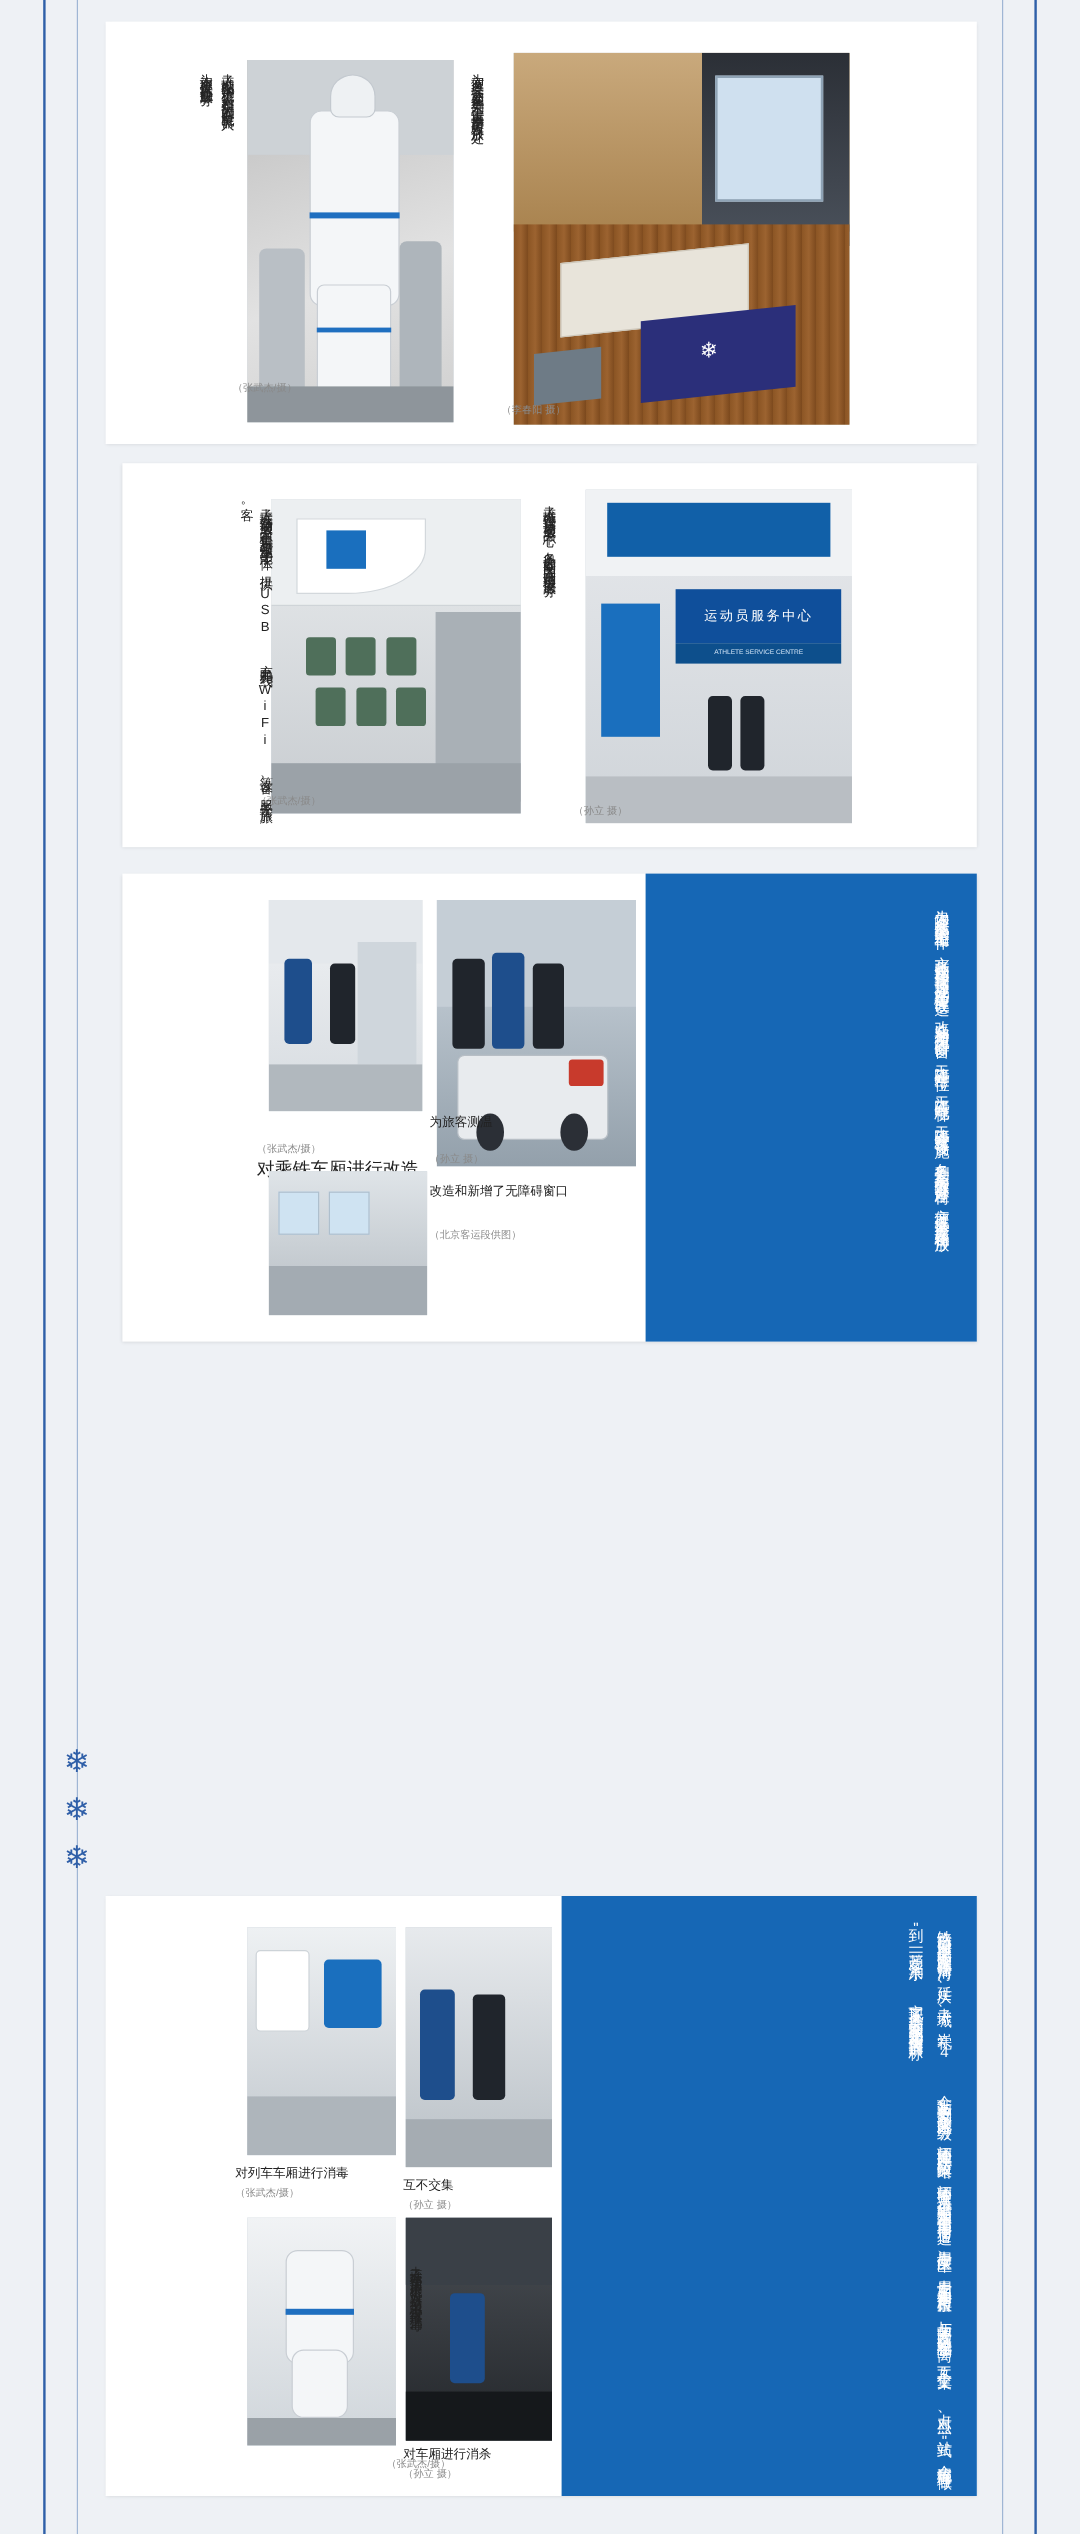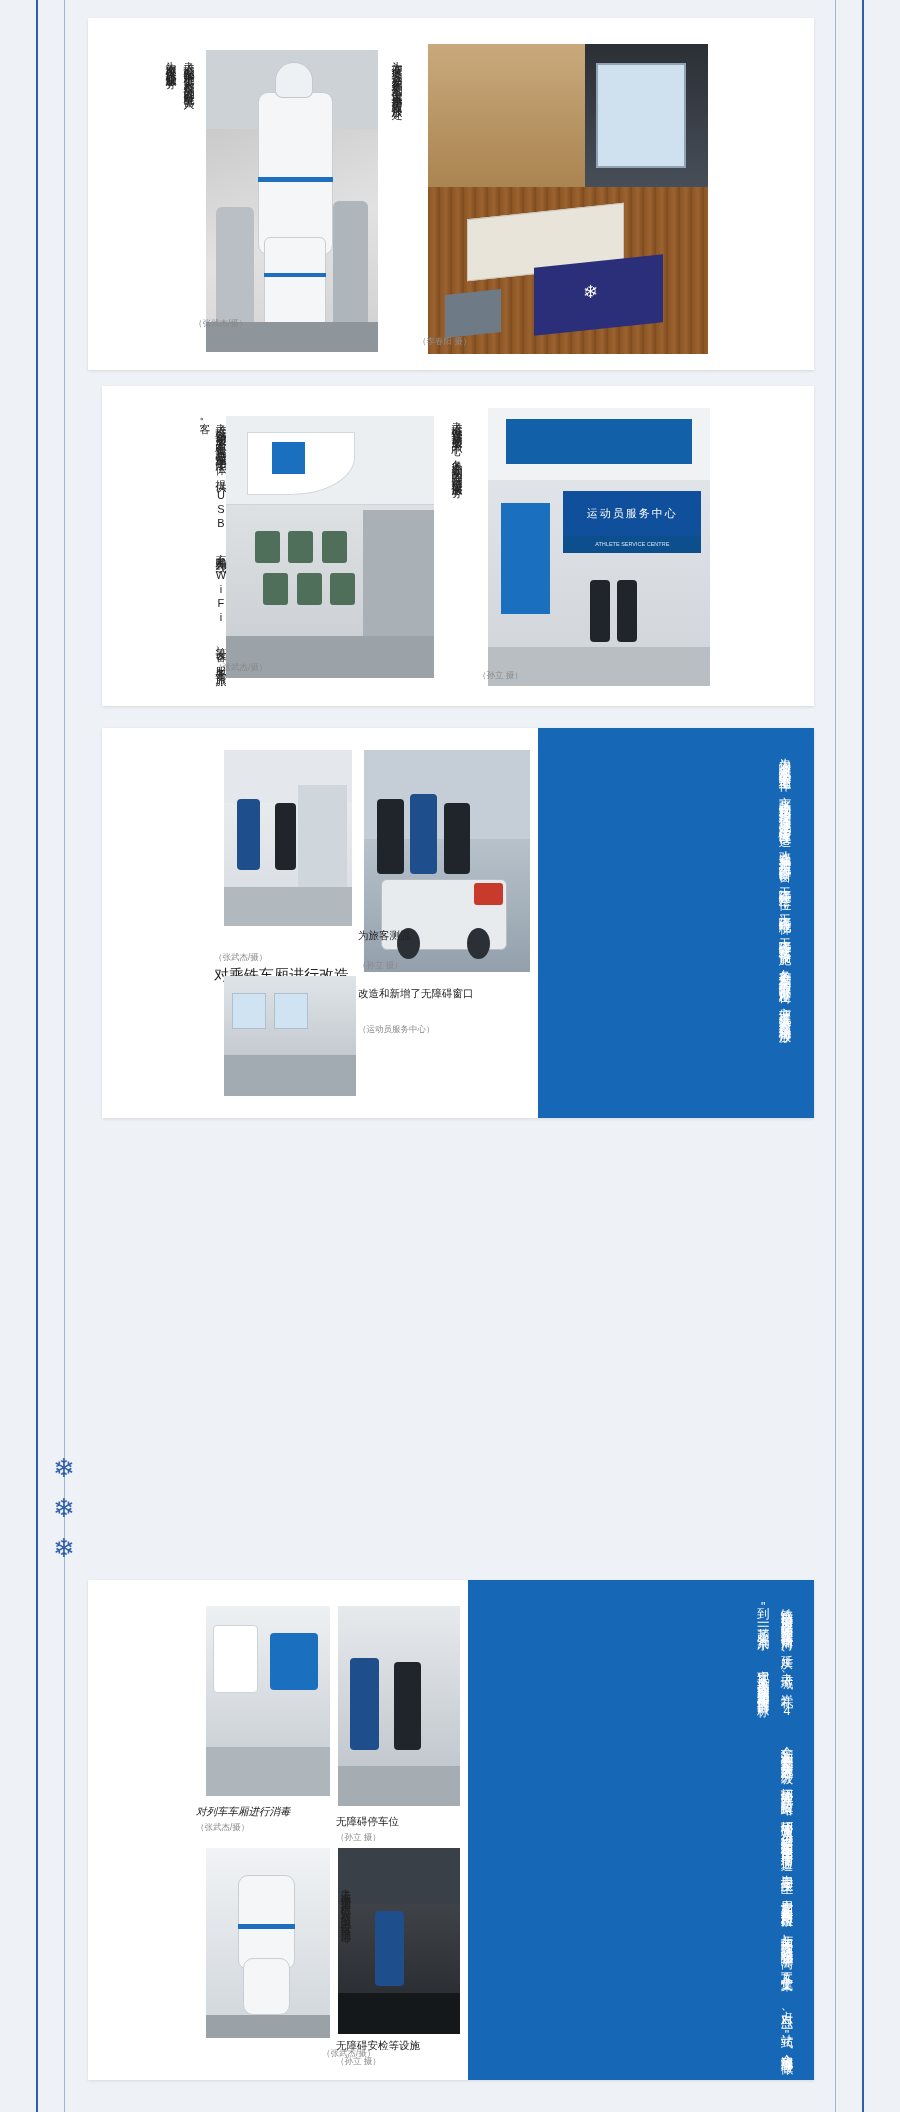--- a/index.html
+++ b/index.html
@@ -239,21 +239,21 @@
     <div class="credit" style="left:112px; top:224px;">（张武杰/摄）</div>
 
     <div class="photo" style="left:122px; top:248px; width:132px; height:120px;">
       <div class="ph-inner" style="background:linear-gradient(180deg,#dfe4e8,#b6bdc3);">
         <div class="window" style="left:6%;top:14%;width:26%;height:30%;"></div>
         <div class="window" style="left:38%;top:14%;width:26%;height:30%;"></div>
         <div style="position:absolute;left:0;bottom:0;width:100%;height:34%;background:#a3abb2;"></div>
       </div>
     </div>
     <div class="cap" style="left:256px; top:258px; width:160px; font-size:10.5px;">改造和新增了无障碍窗口</div>
-    <div class="credit" style="left:256px; top:296px;">（运动员服务中心）</div>
+    <div class="credit" style="left:256px; top:296px;">（北京客运段供图）</div>
 
     <div class="photo" style="left:262px; top:22px; width:166px; height:222px;">
       <div class="ph-inner" style="background:linear-gradient(180deg,#cfd8e0,#93a0ab);">
         <div style="position:absolute;left:0;top:0;width:100%;height:40%;background:#c5ced6;"></div>
         <div class="person dark" style="left:8%;top:22%;width:16%;height:34%;"></div>
         <div class="person blue" style="left:28%;top:20%;width:16%;height:36%;"></div>
         <div class="person dark" style="left:48%;top:24%;width:16%;height:32%;"></div>
         <div style="position:absolute;left:10%;top:58%;width:76%;height:32%;background:#e8ebee;border-radius:6px;border:1px solid #b7bec5;"></div>
         <div style="position:absolute;left:20%;top:80%;width:14%;height:14%;background:#2b2f36;border-radius:50%;"></div>
         <div style="position:absolute;left:62%;top:80%;width:14%;height:14%;background:#2b2f36;border-radius:50%;"></div>
@@ -270,41 +270,41 @@
       <div class="bp-text vtext" style="position:absolute; right:16px; top:18px; height:462px;">铁路部门对涉奥运输的京张高铁清河、延庆、太子城、崇礼 4 个车站和冬奥列车实施分区分级、闭环管理严防控策略，闭环管理人员进出站和乘车全部使用专用通道、专用候车区、专用车厢和专用检票口，与非闭环人员区域相互隔离，互不交集，"点对点、一站式"全流程管理做到"一趟一客一消杀"，实现了冬奥会期间零感染和零传播的目标。</div>
     </div>
 
     <div class="photo" style="left:250px; top:26px; width:122px; height:200px;">
       <div class="ph-inner" style="background:linear-gradient(180deg,#e7eaed,#b9c0c6);">
         <div class="person blue" style="left:10%;top:26%;width:24%;height:46%;"></div>
         <div class="person dark" style="left:46%;top:28%;width:22%;height:44%;"></div>
         <div style="position:absolute;left:0;bottom:0;width:100%;height:20%;background:#a5acb2;"></div>
       </div>
     </div>
-    <div class="cap" style="left:248px; top:234px; width:120px; font-size:10.5px;">无障碍停车位</div>
+    <div class="cap" style="left:248px; top:234px; width:120px; font-size:10.5px;">互不交集</div>
     <div class="credit" style="left:248px; top:252px;">（孙立 摄）</div>
 
     <div class="photo" style="left:250px; top:268px; width:122px; height:186px;">
       <div class="ph-inner darkroom">
         <div style="position:absolute;left:0;top:0;width:100%;height:30%;background:#3a4047;"></div>
         <div class="person blue" style="left:30%;top:34%;width:24%;height:40%;"></div>
         <div style="position:absolute;left:0;bottom:0;width:100%;height:22%;background:#15181b;"></div>
       </div>
     </div>
-    <div class="cap" style="left:248px; top:458px; width:120px; font-size:10.5px;">无障碍安检等设施</div>
+    <div class="cap" style="left:248px; top:458px; width:120px; font-size:10.5px;">对车厢进行消杀</div>
     <div class="credit" style="left:248px; top:476px;">（孙立 摄）</div>
 
     <div class="photo" style="left:118px; top:26px; width:124px; height:190px;">
       <div class="ph-inner" style="background:linear-gradient(180deg,#eef1f3,#c2c8ce);">
         <div style="position:absolute;left:6%;top:10%;width:36%;height:36%;background:#ffffff;border:1px solid #cdd3d8;border-radius:4px;"></div>
         <div style="position:absolute;left:52%;top:14%;width:38%;height:30%;background:#1a6fbe;border-radius:4px;"></div>
         <div style="position:absolute;left:0;bottom:0;width:100%;height:26%;background:#aeb5bb;"></div>
       </div>
     </div>
-    <div class="cap" style="left:108px; top:224px; width:130px; font-size:10.5px;font-style:italic;">对列车车厢进行消毒</div>
+    <div class="cap" style="left:108px; top:224px; width:130px; font-size:10.5px;">对列车车厢进行消毒</div>
     <div class="credit" style="left:108px; top:242px;">（张武杰/摄）</div>
 
     <div class="photo" style="left:118px; top:268px; width:124px; height:190px;">
       <div class="ph-inner" style="background:linear-gradient(180deg,#f1f3f5,#cfd5da);">
         <div class="robot-body" style="left:26%;top:14%;width:46%;height:50%;"></div>
         <div class="robot-body" style="left:30%;top:58%;width:38%;height:30%;"></div>
         <div class="stripe-blue" style="left:26%;top:40%;width:46%;height:5px;"></div>
         <div style="position:absolute;left:0;bottom:0;width:100%;height:12%;background:#9aa1a7;"></div>
       </div>
     </div>

